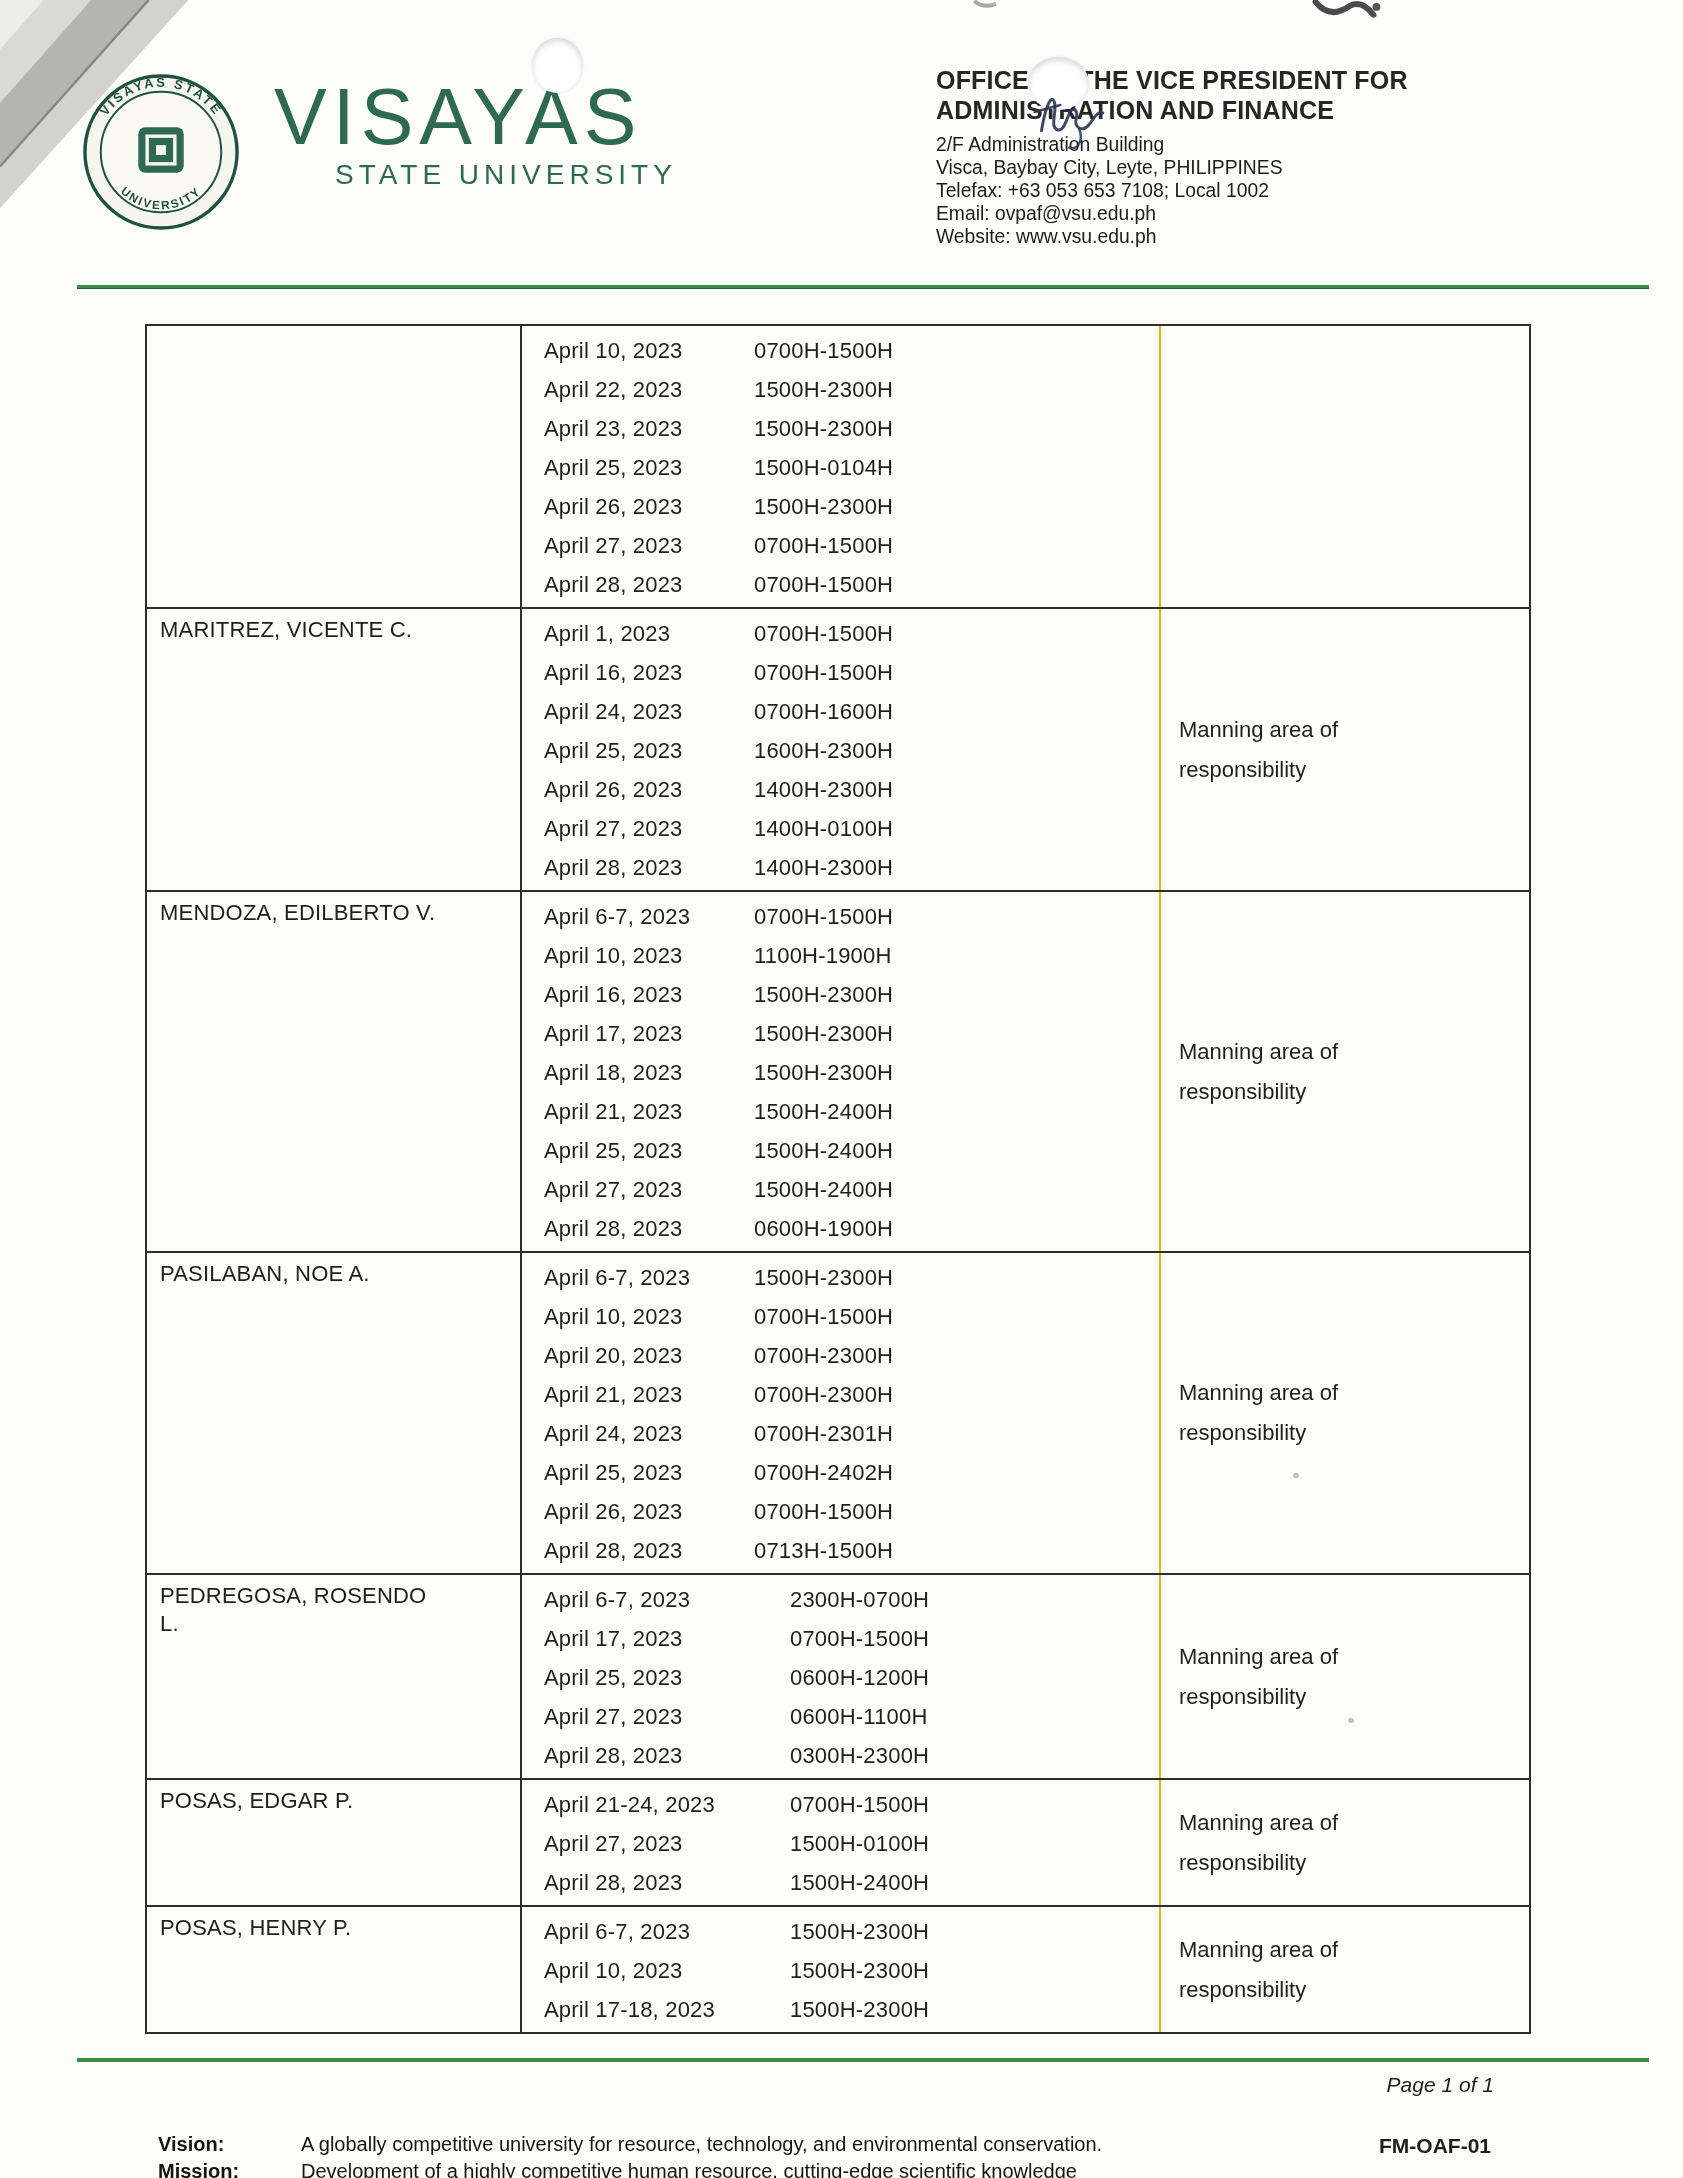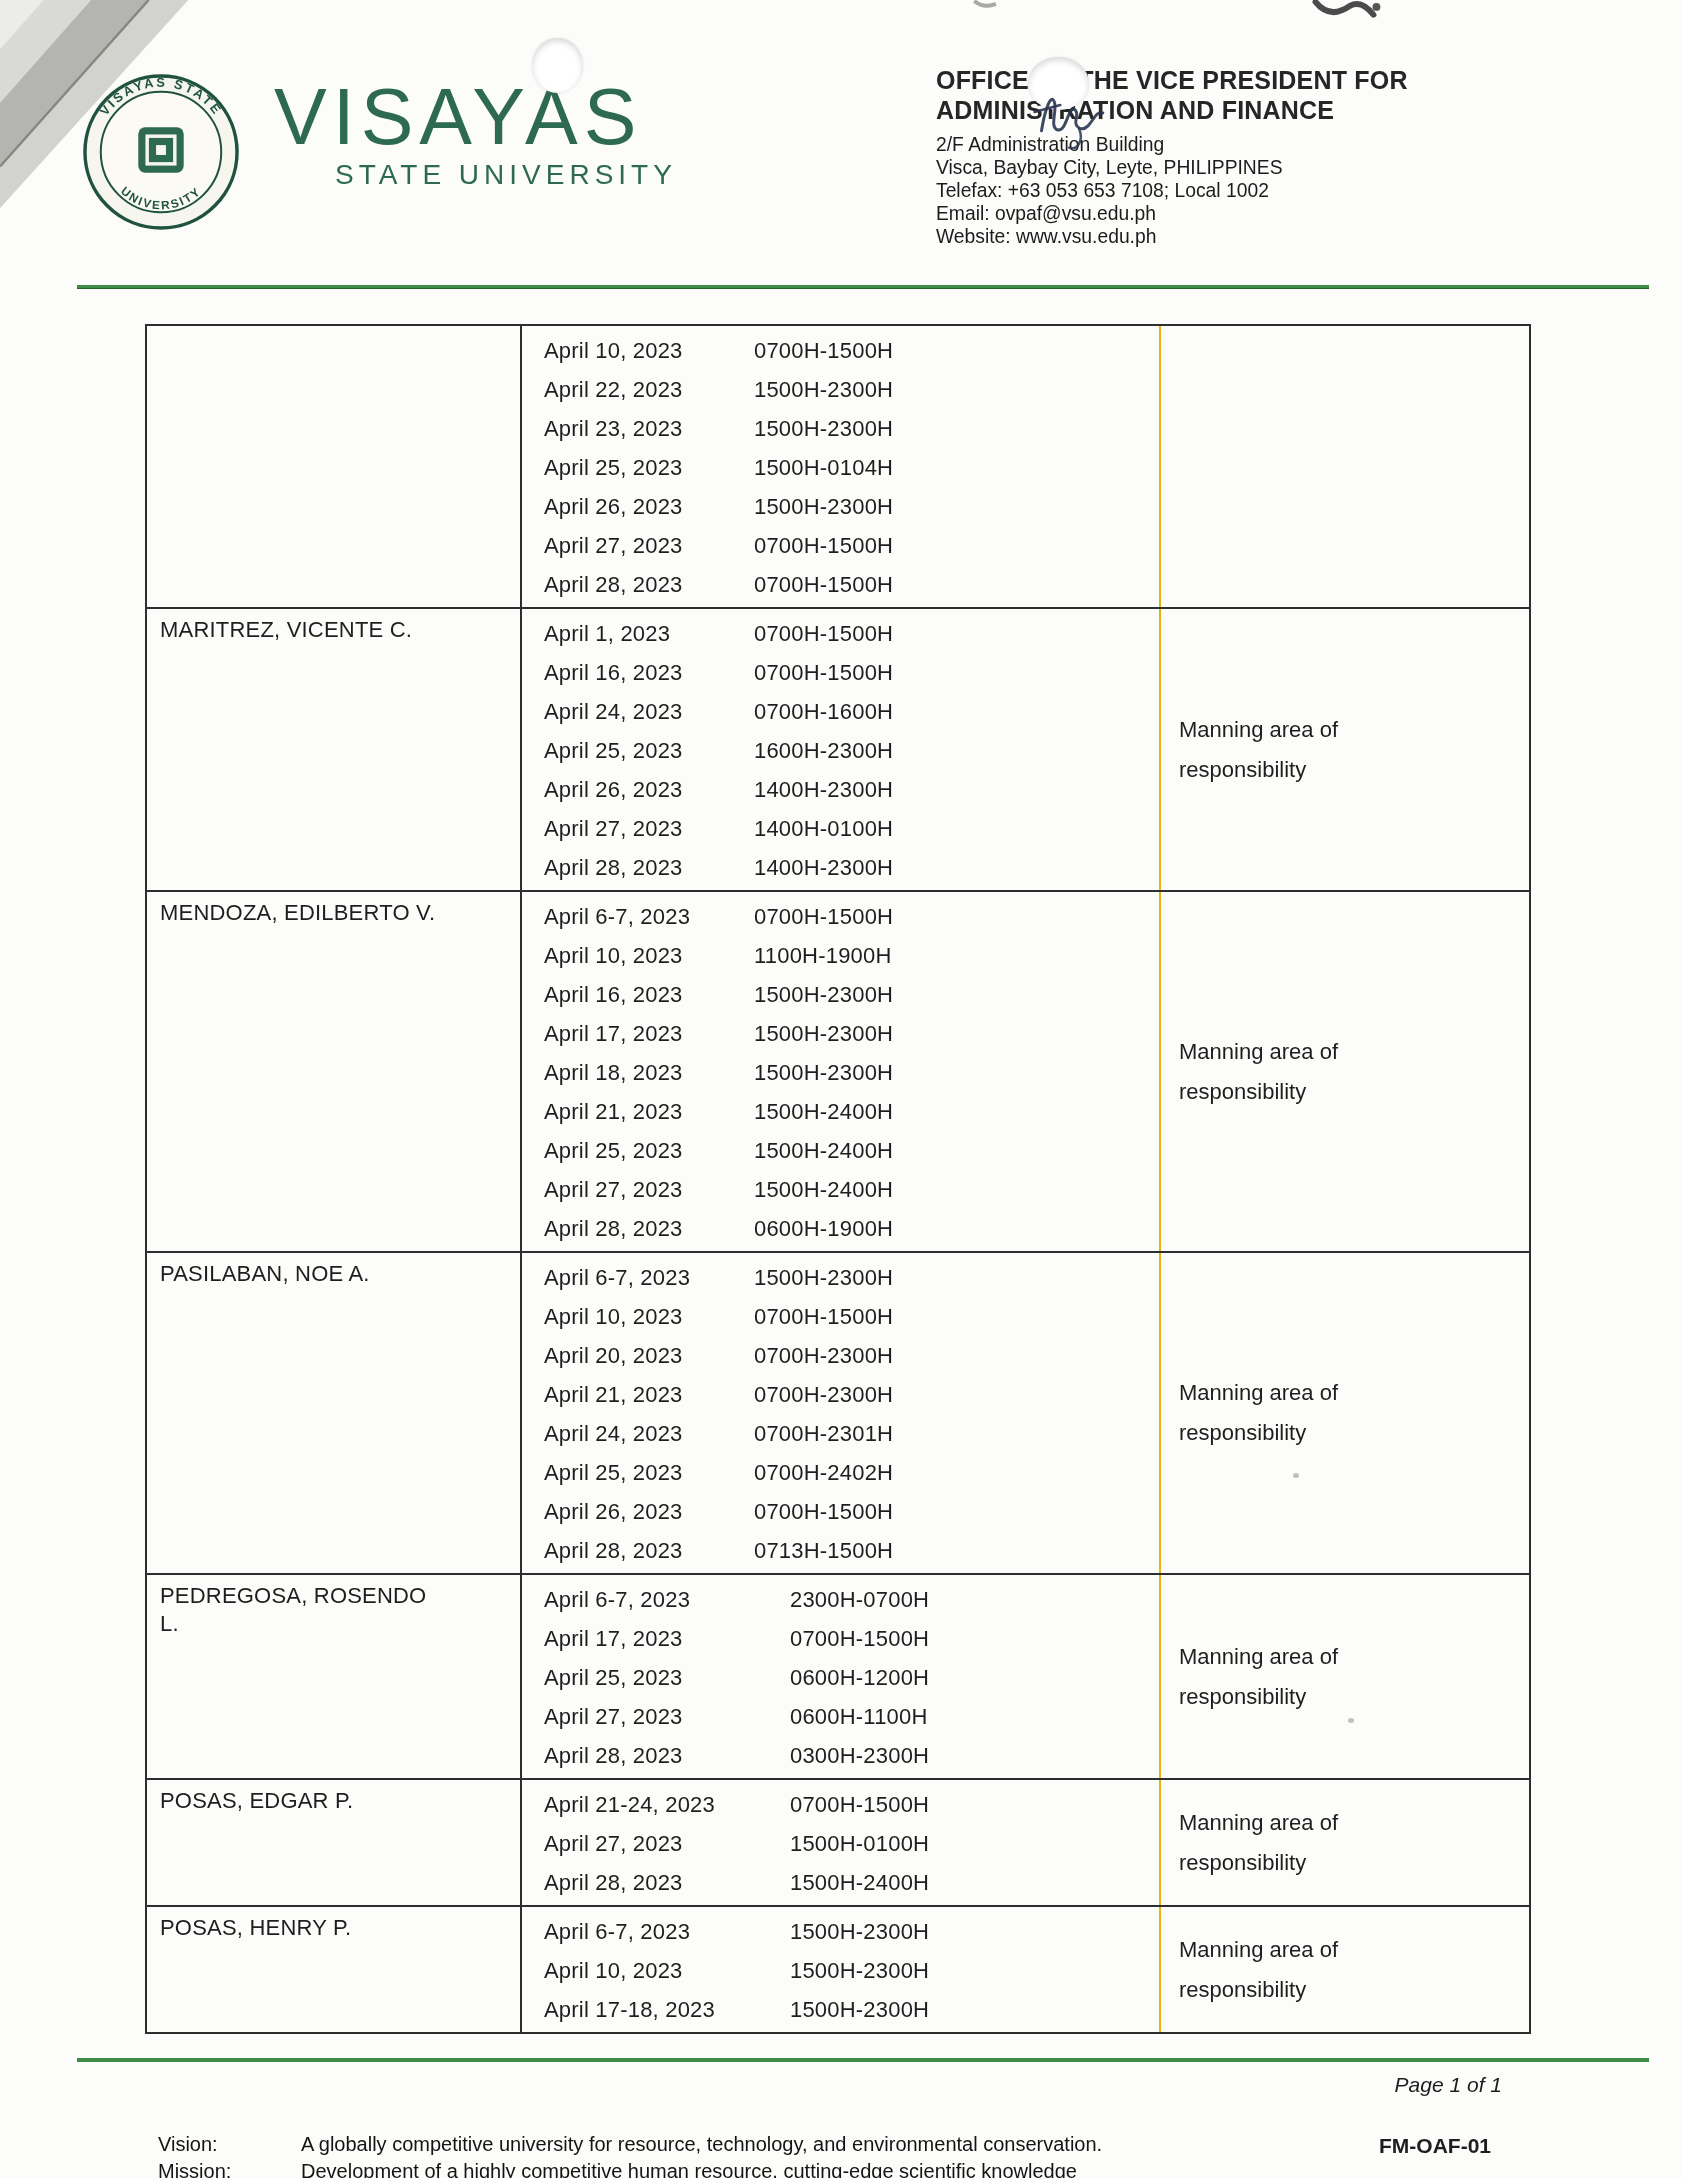--- a/index.html
+++ b/index.html
@@ -57,26 +57,26 @@
   }
   .sched-cell{ padding:5px 0 3px 22px; border-right:2px solid #eab308; }
   .entry{ display:flex; line-height:39px; font-size:22px; letter-spacing:0.2px; }
   .entry .date{ flex:0 0 auto; width:210px; }
   .t-row.wide-time .entry .date{ width:246px; }
   .remark-cell{ display:flex; align-items:center; padding-left:18px; font-size:22px; }
   .remark-text{ max-width:243px; line-height:40px; }
 
   
   .footer-rule{ left:77px; top:2058px; width:1572px; height:3.5px; }
-  .page-label{ position:absolute; top:2073px; right:181px; font-style:italic; font-size:21px; color:#1d1d1d; z-index:2; }
+  .page-label{ position:absolute; top:2073px; right:189px; font-style:italic; font-size:21px; color:#1d1d1d; z-index:2; }
   .form-code{ position:absolute; top:2134px; right:192px; font-weight:700; font-size:21px; z-index:2; }
   .vm-row{ position:absolute; left:158px; font-size:20px; line-height:26px; z-index:2; color:#141414; }
   .vision-row{ top:2131px; }
   .mission-row{ top:2158px; }
-  .vm-label{ font-weight:400; display:inline-block; width:143px; }
+  .vm-label{ font-weight:700; display:inline-block; width:143px; }
 </style>
 </head>
 <body>
 
 <div class="page">
 
   <svg class="corner-fold" width="218" height="228" viewBox="0 0 220 230">
     <polygon points="0,0 190,0 0,210" fill="#d2d2cf"></polygon>
     <polygon points="0,0 150,0 0,168" fill="#b4b4b0"></polygon>
     <polygon points="0,0 92,0 0,104" fill="#d9d9d6"></polygon>

